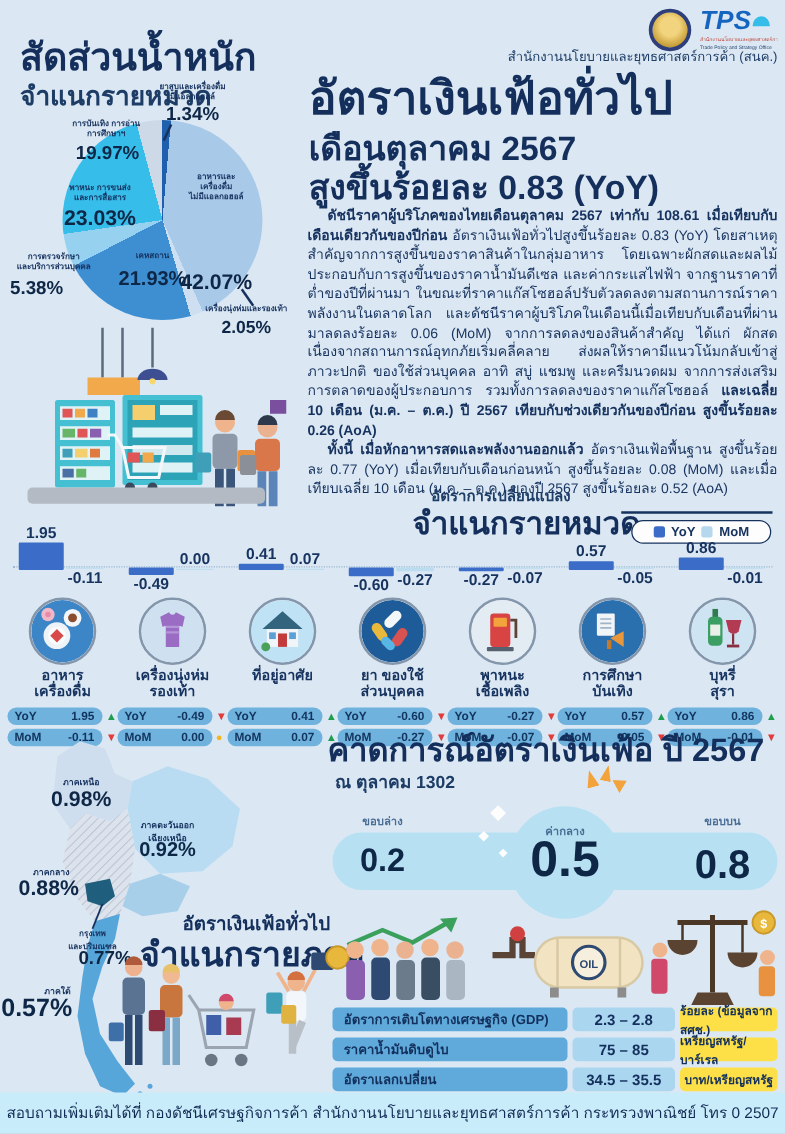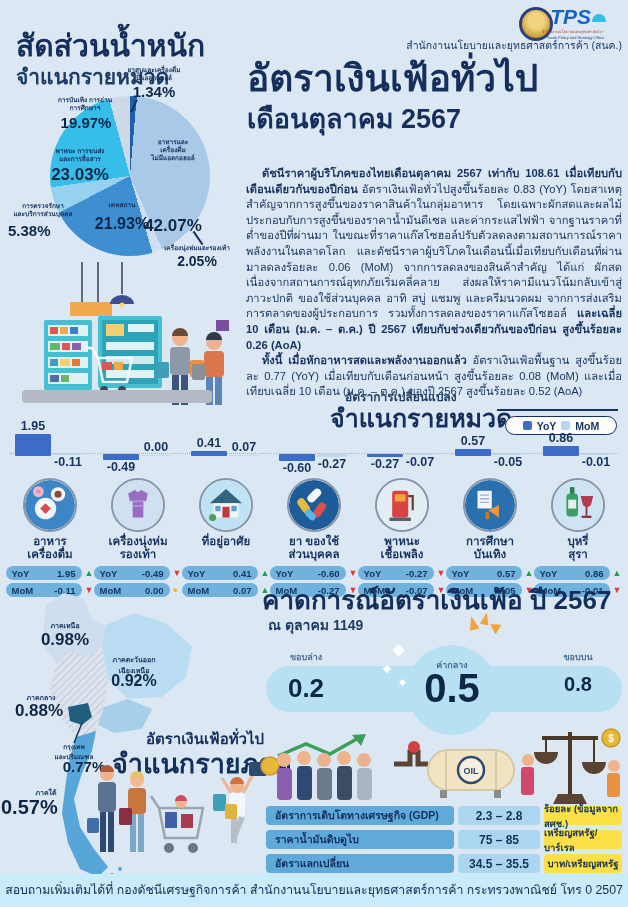--- a/index.html
+++ b/index.html
@@ -6,21 +6,21 @@
   #page{position:relative;width:628px;height:907px;background:#dbe8f3;overflow:hidden;
         font-family:"Liberation Sans","DejaVu Sans",sans-serif;color:#16325f;}
   .abs{position:absolute;}
   .ctr{text-align:center;}
   .pre{white-space:pre-line;}
 
   
   .emblem{left:519px;top:7px;width:34px;height:34px;border-radius:50%;
           background:radial-gradient(circle at 50% 40%,#f2d47e 0 35%,#caa13c 70%,#8a6a1e 100%);
           border:3px solid #2e3f7a;box-sizing:border-box;}
-  .tpso-wrap{left:542px;top:6px;width:64px;text-align:right;}
+  .tpso-wrap{left:560px;top:6px;width:64px;}
   .tpso-text{font-size:21px;font-weight:bold;font-style:italic;color:#1565c0;line-height:22px;}
   .tpso-text::after{content:"";display:inline-block;width:14px;height:8px;margin-left:1px;
           border-radius:50% 50% 0 0/100% 100% 0 0;background:#35bdea;vertical-align:middle;}
   .tpso-tag1{font-size:4px;color:#c0392b;white-space:nowrap;overflow:hidden;width:62px;}
   .tpso-tag2{font-size:4px;color:#2e4a72;white-space:nowrap;overflow:hidden;width:62px;}
   .org-line{right:6px;top:37px;font-size:10.5px;color:#1d3c66;}
 
   
   .w-title1{left:16px;top:22px;font-size:30px;font-weight:bold;color:#142f5c;}
   .w-title2{left:16px;top:60px;font-size:21px;font-weight:bold;color:#1d3c66;}
@@ -207,20 +207,21 @@
     <rect x="162" y="89" width="20" height="26" rx="4" fill="#d9774a"></rect>
     <rect x="164" y="115" width="7" height="28" fill="#5b84b8"></rect>
       <rect x="173" y="115" width="7" height="28" fill="#5b84b8"></rect>
     <rect x="150" y="102" width="13" height="16" rx="2" fill="#8a8f98"></rect>
     <rect x="174" y="58" width="13" height="11" fill="#7a4f9e"></rect>
   </svg>
   <div class="abs floor"></div>
 
   <div class="abs h1">อัตราเงินเฟ้อทั่วไป</div>
   <div class="abs h2">เดือนตุลาคม 2567</div>
+  <div class="abs h3">สูงขึ้นร้อยละ 0.83 (YoY)</div>
 
   <div class="abs" id="paragraphs">
       <p><b>ดัชนีราคาผู้บริโภคของไทยเดือนตุลาคม 2567 เท่ากับ 108.61 เมื่อเทียบกับเดือนเดียวกันของปีก่อน </b><span>อัตราเงินเฟ้อทั่วไปสูงขึ้นร้อยละ 0.83 (YoY) โดยสาเหตุสำคัญจากการสูงขึ้นของราคาสินค้าในกลุ่มอาหาร โดยเฉพาะผักสดและผลไม้ ประกอบกับการสูงขึ้นของราคาน้ำมันดีเซล และค่ากระแสไฟฟ้า จากฐานราคาที่ต่ำของปีที่ผ่านมา ในขณะที่ราคาแก๊สโซฮอล์ปรับตัวลดลงตามสถานการณ์ราคาพลังงานในตลาดโลก และดัชนีราคาผู้บริโภคในเดือนนี้เมื่อเทียบกับเดือนที่ผ่านมาลดลงร้อยละ 0.06 (MoM) จากการลดลงของสินค้าสำคัญ ได้แก่ ผักสด เนื่องจากสถานการณ์อุทกภัยเริ่มคลี่คลาย ส่งผลให้ราคามีแนวโน้มกลับเข้าสู่ภาวะปกติ ของใช้ส่วนบุคคล อาทิ สบู่ แชมพู และครีมนวดผม จากการส่งเสริมการตลาดของผู้ประกอบการ รวมทั้งการลดลงของราคาแก๊สโซฮอล์ </span><b>และเฉลี่ย 10 เดือน (ม.ค. – ต.ค.) ปี 2567 เทียบกับช่วงเดียวกันของปีก่อน สูงขึ้นร้อยละ 0.26 (AoA)</b></p>
       <p><b>ทั้งนี้ เมื่อหักอาหารสดและพลังงานออกแล้ว </b><span>อัตราเงินเฟ้อพื้นฐาน สูงขึ้นร้อยละ 0.77 (YoY) เมื่อเทียบกับเดือนก่อนหน้า สูงขึ้นร้อยละ 0.08 (MoM) และเมื่อเทียบเฉลี่ย 10 เดือน (ม.ค. – ต.ค.) ของปี 2567 สูงขึ้นร้อยละ 0.52 (AoA)</span></p>
     </div>
 
   <div class="abs c-title-s">อัตราการเปลี่ยนแปลง</div>
   <div class="abs c-title-b">จำแนกรายหมวด</div>
   <div class="abs c-line"></div>
   <div class="abs legend">
@@ -563,30 +564,30 @@
     <line x1="158" y1="33" x2="168" y2="14" stroke="#f0b48d" stroke-width="3"></line>
     <rect x="144" y="33" width="16" height="24" rx="4" fill="#f3f6fa"></rect>
     <rect x="146" y="57" width="6" height="26" fill="#b9bfc7"></rect>
     <rect x="154" y="57" width="6" height="22" fill="#b9bfc7" transform="rotate(22 157 57)"></rect>
     <rect x="128" y="34" width="13" height="17" rx="2" fill="#3f9fb8"></rect>
     <rect x="140" y="44" width="12" height="15" rx="2" fill="#e0b23f"></rect>
     <rect x="164" y="2" width="18" height="14" rx="2" fill="#2e4a72"></rect>
   </svg>
 
   <div class="abs f-title">คาดการณ์อัตราเงินเฟ้อ ปี 2567</div>
-  <div class="abs f-asof">ณ ตุลาคม 1149</div>
+  <div class="abs f-asof">ณ ตุลาคม 1302</div>
   <div class="abs capsule"></div>
   <div class="abs f-circle"></div>
 
   <div class="abs f-lab ctr" style="left:276px;top:650px;width:60px;">ขอบล่าง</div>
   <div class="abs f-lab ctr" style="left:422px;top:634px;width:60px;margin-top:24px;">ค่ากลาง</div>
   <div class="abs f-lab ctr" style="left:548px;top:650px;width:60px;">ขอบบน</div>
   <div class="abs f-val ctr" style="left:276px;top:673px;width:60px;font-size:26px;">0.2</div>
   <div class="abs f-val ctr" style="left:412px;top:666px;width:80px;font-size:40px;">0.5</div>
-  <div class="abs f-val ctr" style="left:548px;top:673px;width:60px;font-size:20px;">0.8</div>
+  <div class="abs f-val ctr" style="left:548px;top:673px;width:60px;font-size:32px;">0.8</div>
 
   <div class="abs spark" style="left:394px;top:646px;width:9px;height:9px;"></div>
   <div class="abs spark" style="left:384px;top:666px;width:6px;height:6px;"></div>
   <div class="abs spark" style="left:400px;top:680px;width:5px;height:5px;"></div>
   <div class="abs ray" style="left:468px;top:616px;width:10px;height:14px;transform:rotate(-15deg);"></div>
   <div class="abs ray" style="left:481px;top:612px;width:9px;height:13px;transform:rotate(12deg);"></div>
   <div class="abs ray" style="left:491px;top:622px;width:12px;height:10px;transform:rotate(62deg);"></div>
 
   <svg class="abs econ-svg" width="130" height="72" viewBox="0 0 130 72">
     <polyline points="20,24 48,12 72,22 104,4" stroke="#3aa05c" stroke-width="3.5" fill="none"></polyline>

